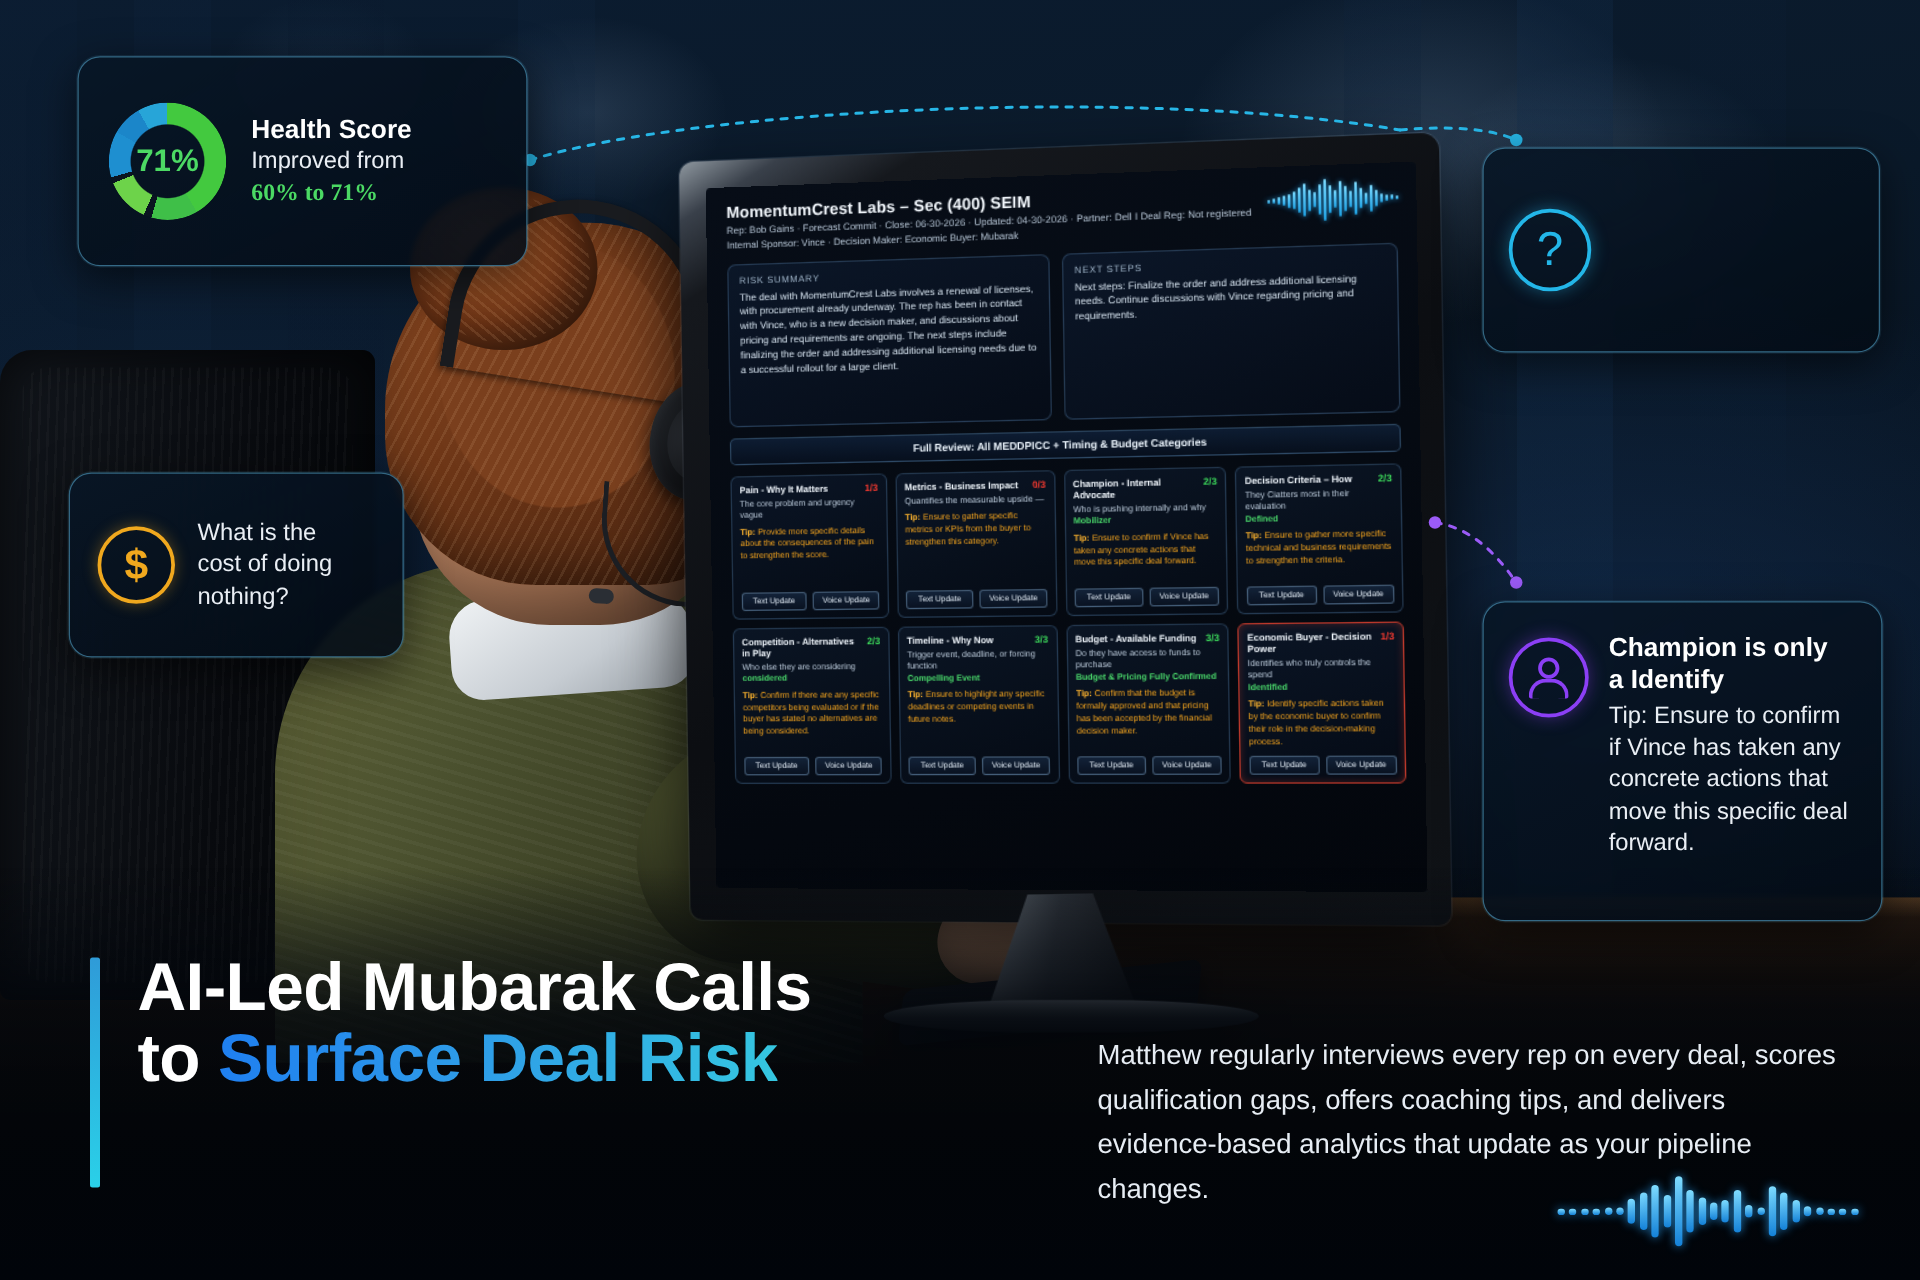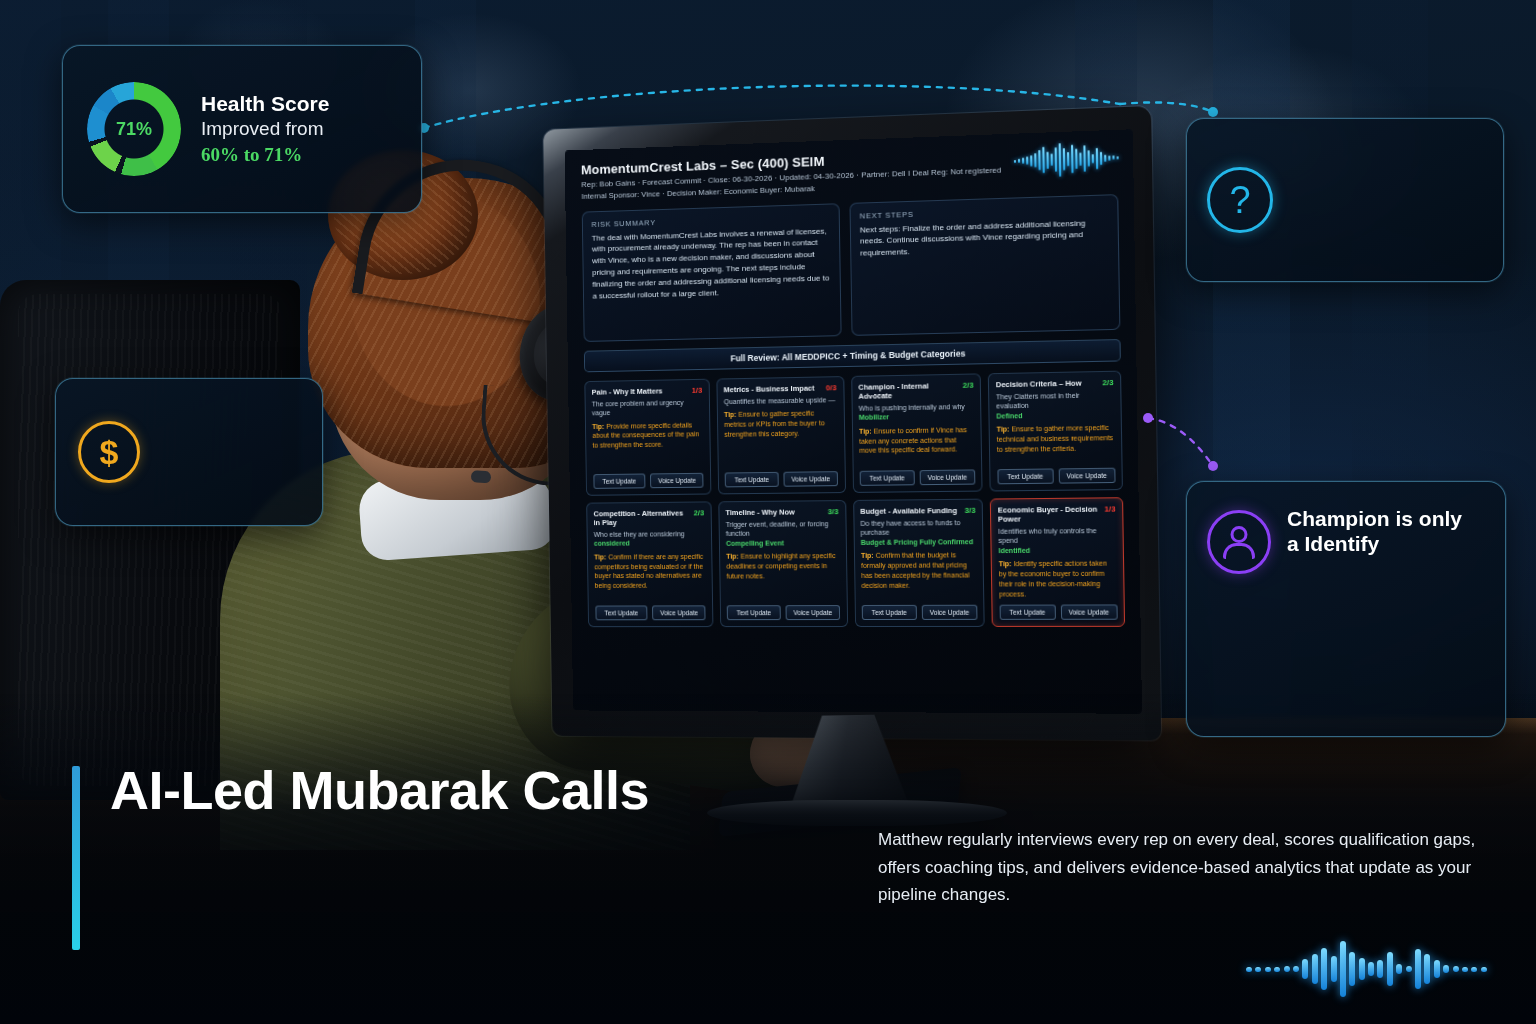--- a/index.html
+++ b/index.html
@@ -250,21 +250,21 @@
       #6dd34a 204deg 248deg,
       #0a1420 248deg 254deg,
       #1e8fd0 254deg 300deg,
       #1b86c9 300deg 330deg,
       #27a5d8 330deg 360deg);
     -webkit-mask:radial-gradient(circle, transparent 29px, #000 30px);
     mask:radial-gradient(circle, transparent 29px, #000 30px);
   }
   .donut .pct{
     position:absolute; inset:0; display:flex; align-items:center; justify-content:center;
-    font-size:18px; font-weight:700; color:#4cd964;
+    font-size:25px; font-weight:700; color:#4cd964;
   }
   
   #money{ left:55px; top:378px; width:268px; height:148px; display:flex; align-items:center; gap:18px; padding:0 22px; }
   .ico-circle{ width:62px; height:62px; border-radius:50%; border:3.4px solid #f0a81e;
     display:flex; align-items:center; justify-content:center; flex:none;
     box-shadow:0 0 12px rgba(240,168,30,.35); }
   .ico-circle span{ font-size:34px; font-weight:700; color:#f0a81e; line-height:1; }
   
   #question{ left:1186px; top:118px; width:318px; height:164px; display:flex; align-items:center; gap:16px; padding:0 20px; }
   .ico-q{ width:66px; height:66px; border-radius:50%; border:3.4px solid #23b6e8;
@@ -285,21 +285,21 @@
   
   #headline{ position:absolute; left:72px; top:762px; width:760px; }
   .hl-bar{ position:absolute; left:0; top:4px; width:8px; height:184px;
     background:linear-gradient(180deg,#2f9bd8,#2ad0e8); border-radius:2px; }
   .hl{ margin-left:38px; font-size:54px; line-height:1.06; font-weight:700; color:#ffffff; letter-spacing:-.5px; }
   .hl .g{
     background:linear-gradient(90deg,#1f7ff0 0%,#2e9ce8 45%,#35c6e0 100%);
     -webkit-background-clip:text; background-clip:text; color:transparent;
   }
   #body-copy{ position:absolute; left:878px; top:826px; width:600px;
-    font-size:17px; line-height:1.62; color:#e7edf4; }
+    font-size:22px; line-height:1.62; color:#e7edf4; }
   
   #wave-bottom{ position:absolute; left:1246px; top:934px; display:flex; align-items:center; gap:3.4px; height:70px; }
   #wave-bottom i{ display:block; width:6px; border-radius:3px;
     background:linear-gradient(180deg,#7fdcff,#1481d8); box-shadow:0 0 8px rgba(40,150,230,.85); }
 </style>
 </head>
 <body>
 
 <div id="bg"></div>
 <div id="bgblur"></div>
@@ -503,42 +503,49 @@
     <div class="co-title">Health Score</div>
     <div class="co-text">Improved from</div>
     <div class="co-text co-green">60% to 71%</div>
   </div>
 </div>
 
 <div class="callout" id="money">
   <div class="ico-circle">
       <span>$</span>
     </div>
+  <div>
+    <div class="co-text">What is the</div>
+    <div class="co-text">cost of doing</div>
+    <div class="co-text">nothing?</div>
+  </div>
 </div>
 
 <div class="callout" id="question">
   <div class="ico-q">
       <span>?</span>
     </div>
 </div>
 
 <div class="callout" id="champ">
   <div class="ico-p">
     <span class="h"></span>
       <span class="b"></span>
   </div>
   <div>
     <div class="co-title">Champion is only</div>
     <div class="co-title">a Identify</div>
+    <div class="co-text" style="margin-top:4px">Tip: Ensure to confirm if Vince has taken any concrete actions that move this specific deal forward.</div>
   </div>
 </div>
 
 <div id="headline">
   <div class="hl-bar"></div>
   <div class="hl">AI-Led Mubarak Calls</div>
+  <div class="hl"><span>to </span><span class="g">Surface Deal Risk</span></div>
 </div>
 
 <div id="body-copy">Matthew regularly interviews every rep on every deal, scores qualification gaps, offers coaching tips, and delivers evidence-based analytics that update as your pipeline changes.</div>
 <div id="wave-bottom">
     <i style="height: 5px;"></i>
     <i style="height: 5px;"></i>
     <i style="height: 5px;"></i>
     <i style="height: 5px;"></i>
     <i style="height: 6px;"></i>
     <i style="height: 6px;"></i>

